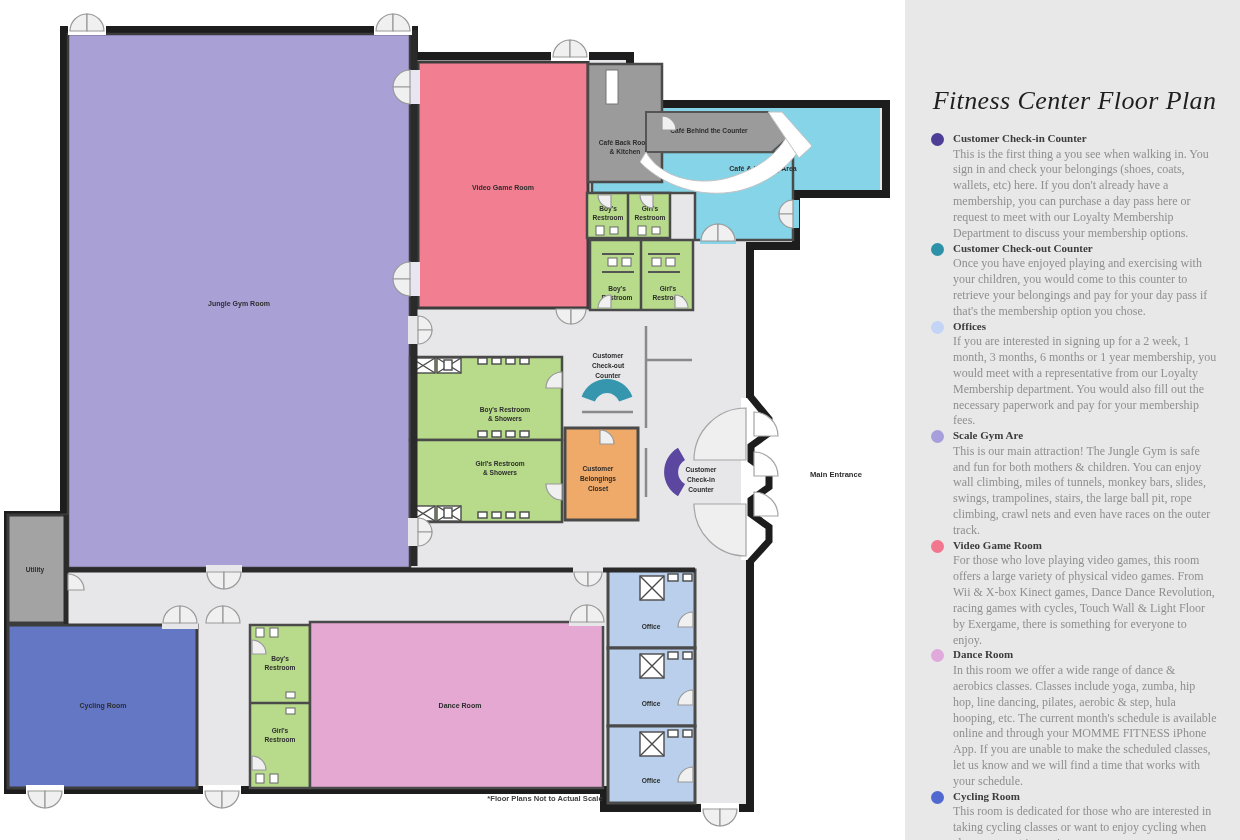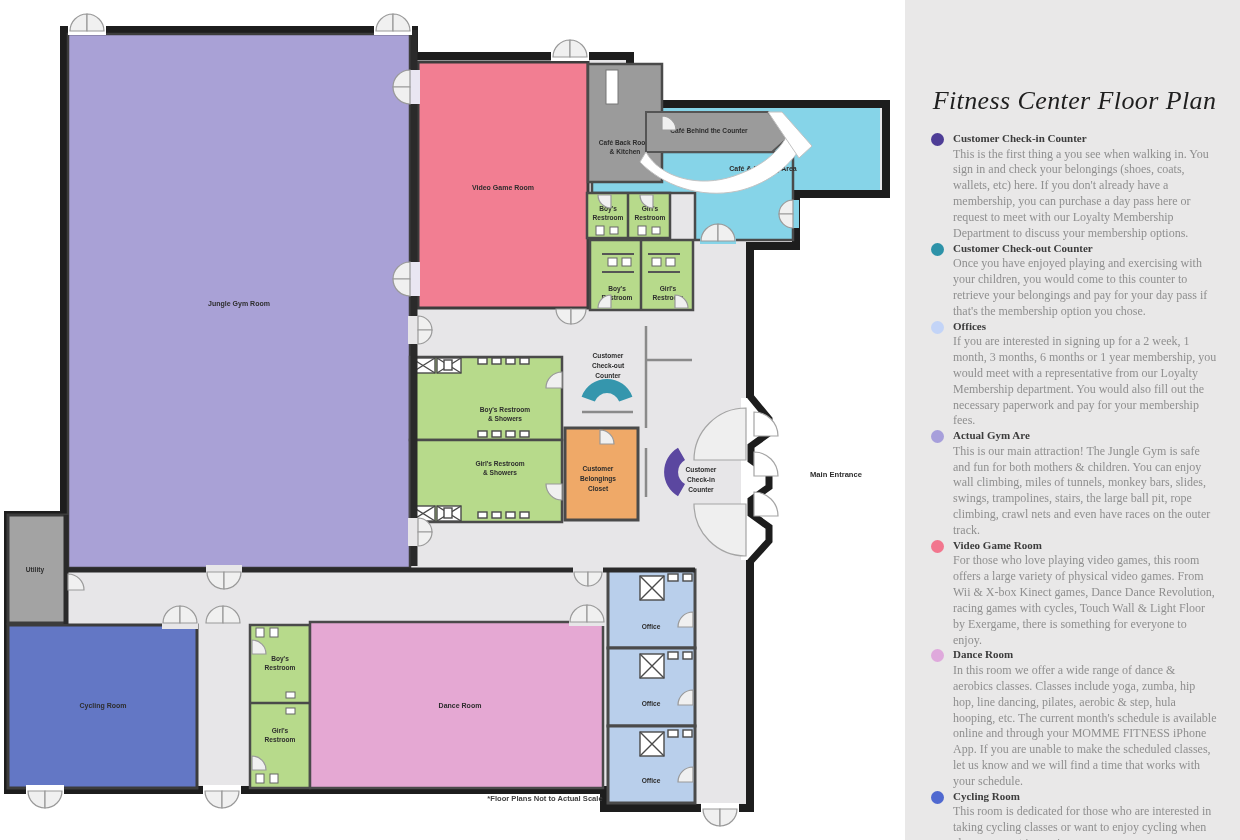--- a/index.html
+++ b/index.html
@@ -347,21 +347,21 @@
       <div>
             <div class="legend-name">Offices</div>
       <div class="legend-desc">If you are interested in signing up for a 2 week, 1 month, 3 months, 6 months or 1 year membership, you would meet with a representative from our Loyalty Membership department. You would also fill out the necessary paperwork and pay for your membership fees.</div>
           </div>
     </div>
     <div class="legend-item">
       <svg class="legend-dot" width="13" height="13">
             <circle cx="6.5" cy="6.5" r="6.5" fill="#a79fdb"></circle>
           </svg>
       <div>
-            <div class="legend-name">Actual Gym Are</div>
+            <div class="legend-name">Scale Gym Are</div>
       <div class="legend-desc">This is our main attraction! The Jungle Gym is safe and fun for both mothers &amp; children. You can enjoy wall climbing, miles of tunnels, monkey bars, slides, swings, trampolines, stairs, the large ball pit, rope climbing, crawl nets and even have races on the outer track.</div>
           </div>
     </div>
     <div class="legend-item">
       <svg class="legend-dot" width="13" height="13">
             <circle cx="6.5" cy="6.5" r="6.5" fill="#f2768e"></circle>
           </svg>
       <div>
             <div class="legend-name">Video Game Room</div>
       <div class="legend-desc">For those who love playing video games, this room offers a large variety of physical video games. From Wii &amp; X-box Kinect games, Dance Dance Revolution, racing games with cycles, Touch Wall &amp; Light Floor by Exergame, there is something for everyone to enjoy.</div>

